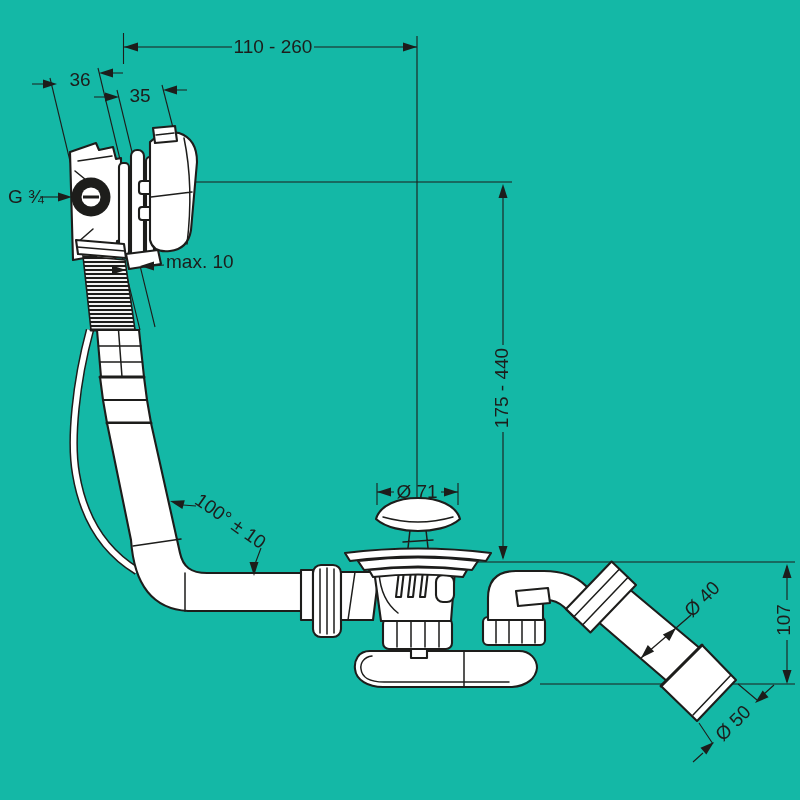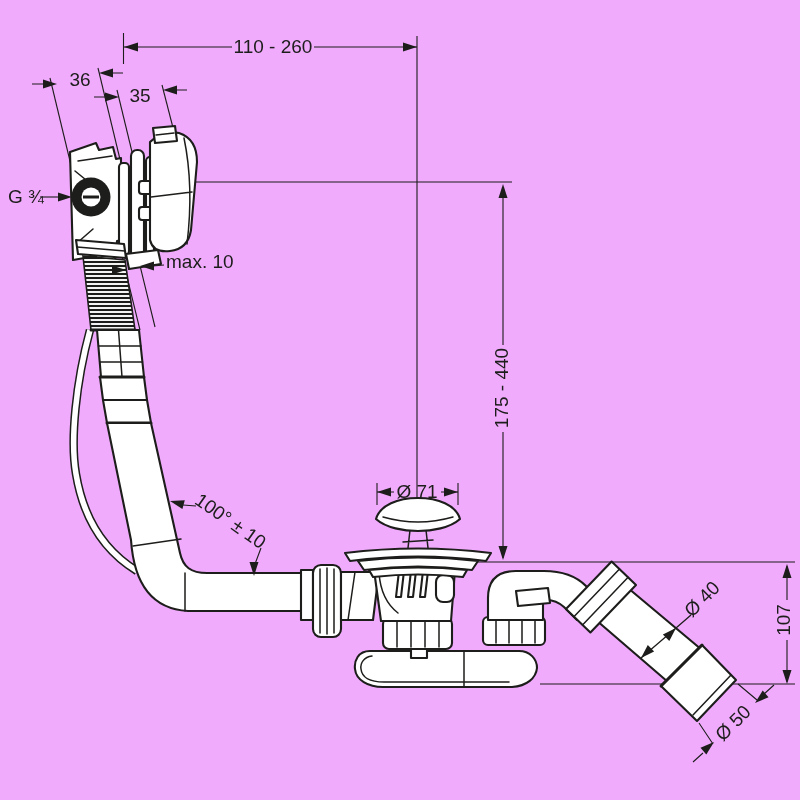--- a/index.html
+++ b/index.html
@@ -1,16 +1,16 @@
 <!DOCTYPE html>
 <html><head>
 <meta charset="utf-8">
 <style>
   html,body{margin:0;padding:0;background:#fff;}
-  .stage{position:relative;width:800px;height:800px;background:#f0abfc;overflow:hidden;}
+  .stage{position:relative;width:800px;height:800px;background:#14b8a6;overflow:hidden;}
   svg{display:block;}
   .dim{stroke:#1d1d1b;stroke-width:1.1;fill:none;}
   .dim2{stroke:#1d1d1b;stroke-width:1.3;fill:none;}
   .ar{fill:#1d1d1b;stroke:none;}
   .fig{fill:#ffffff;stroke:#1d1d1b;stroke-width:2.1;stroke-linejoin:round;stroke-linecap:round;}
   .fig-thin{fill:none;stroke:#1d1d1b;stroke-width:1.5;stroke-linejoin:round;stroke-linecap:round;}
   .fig-heavy{fill:none;stroke:#1d1d1b;stroke-width:3;stroke-linecap:round;}
   .txt{font-family:"Liberation Sans","DejaVu Sans",sans-serif;font-size:19px;fill:#1d1d1b;}
 </style>
 </head>

